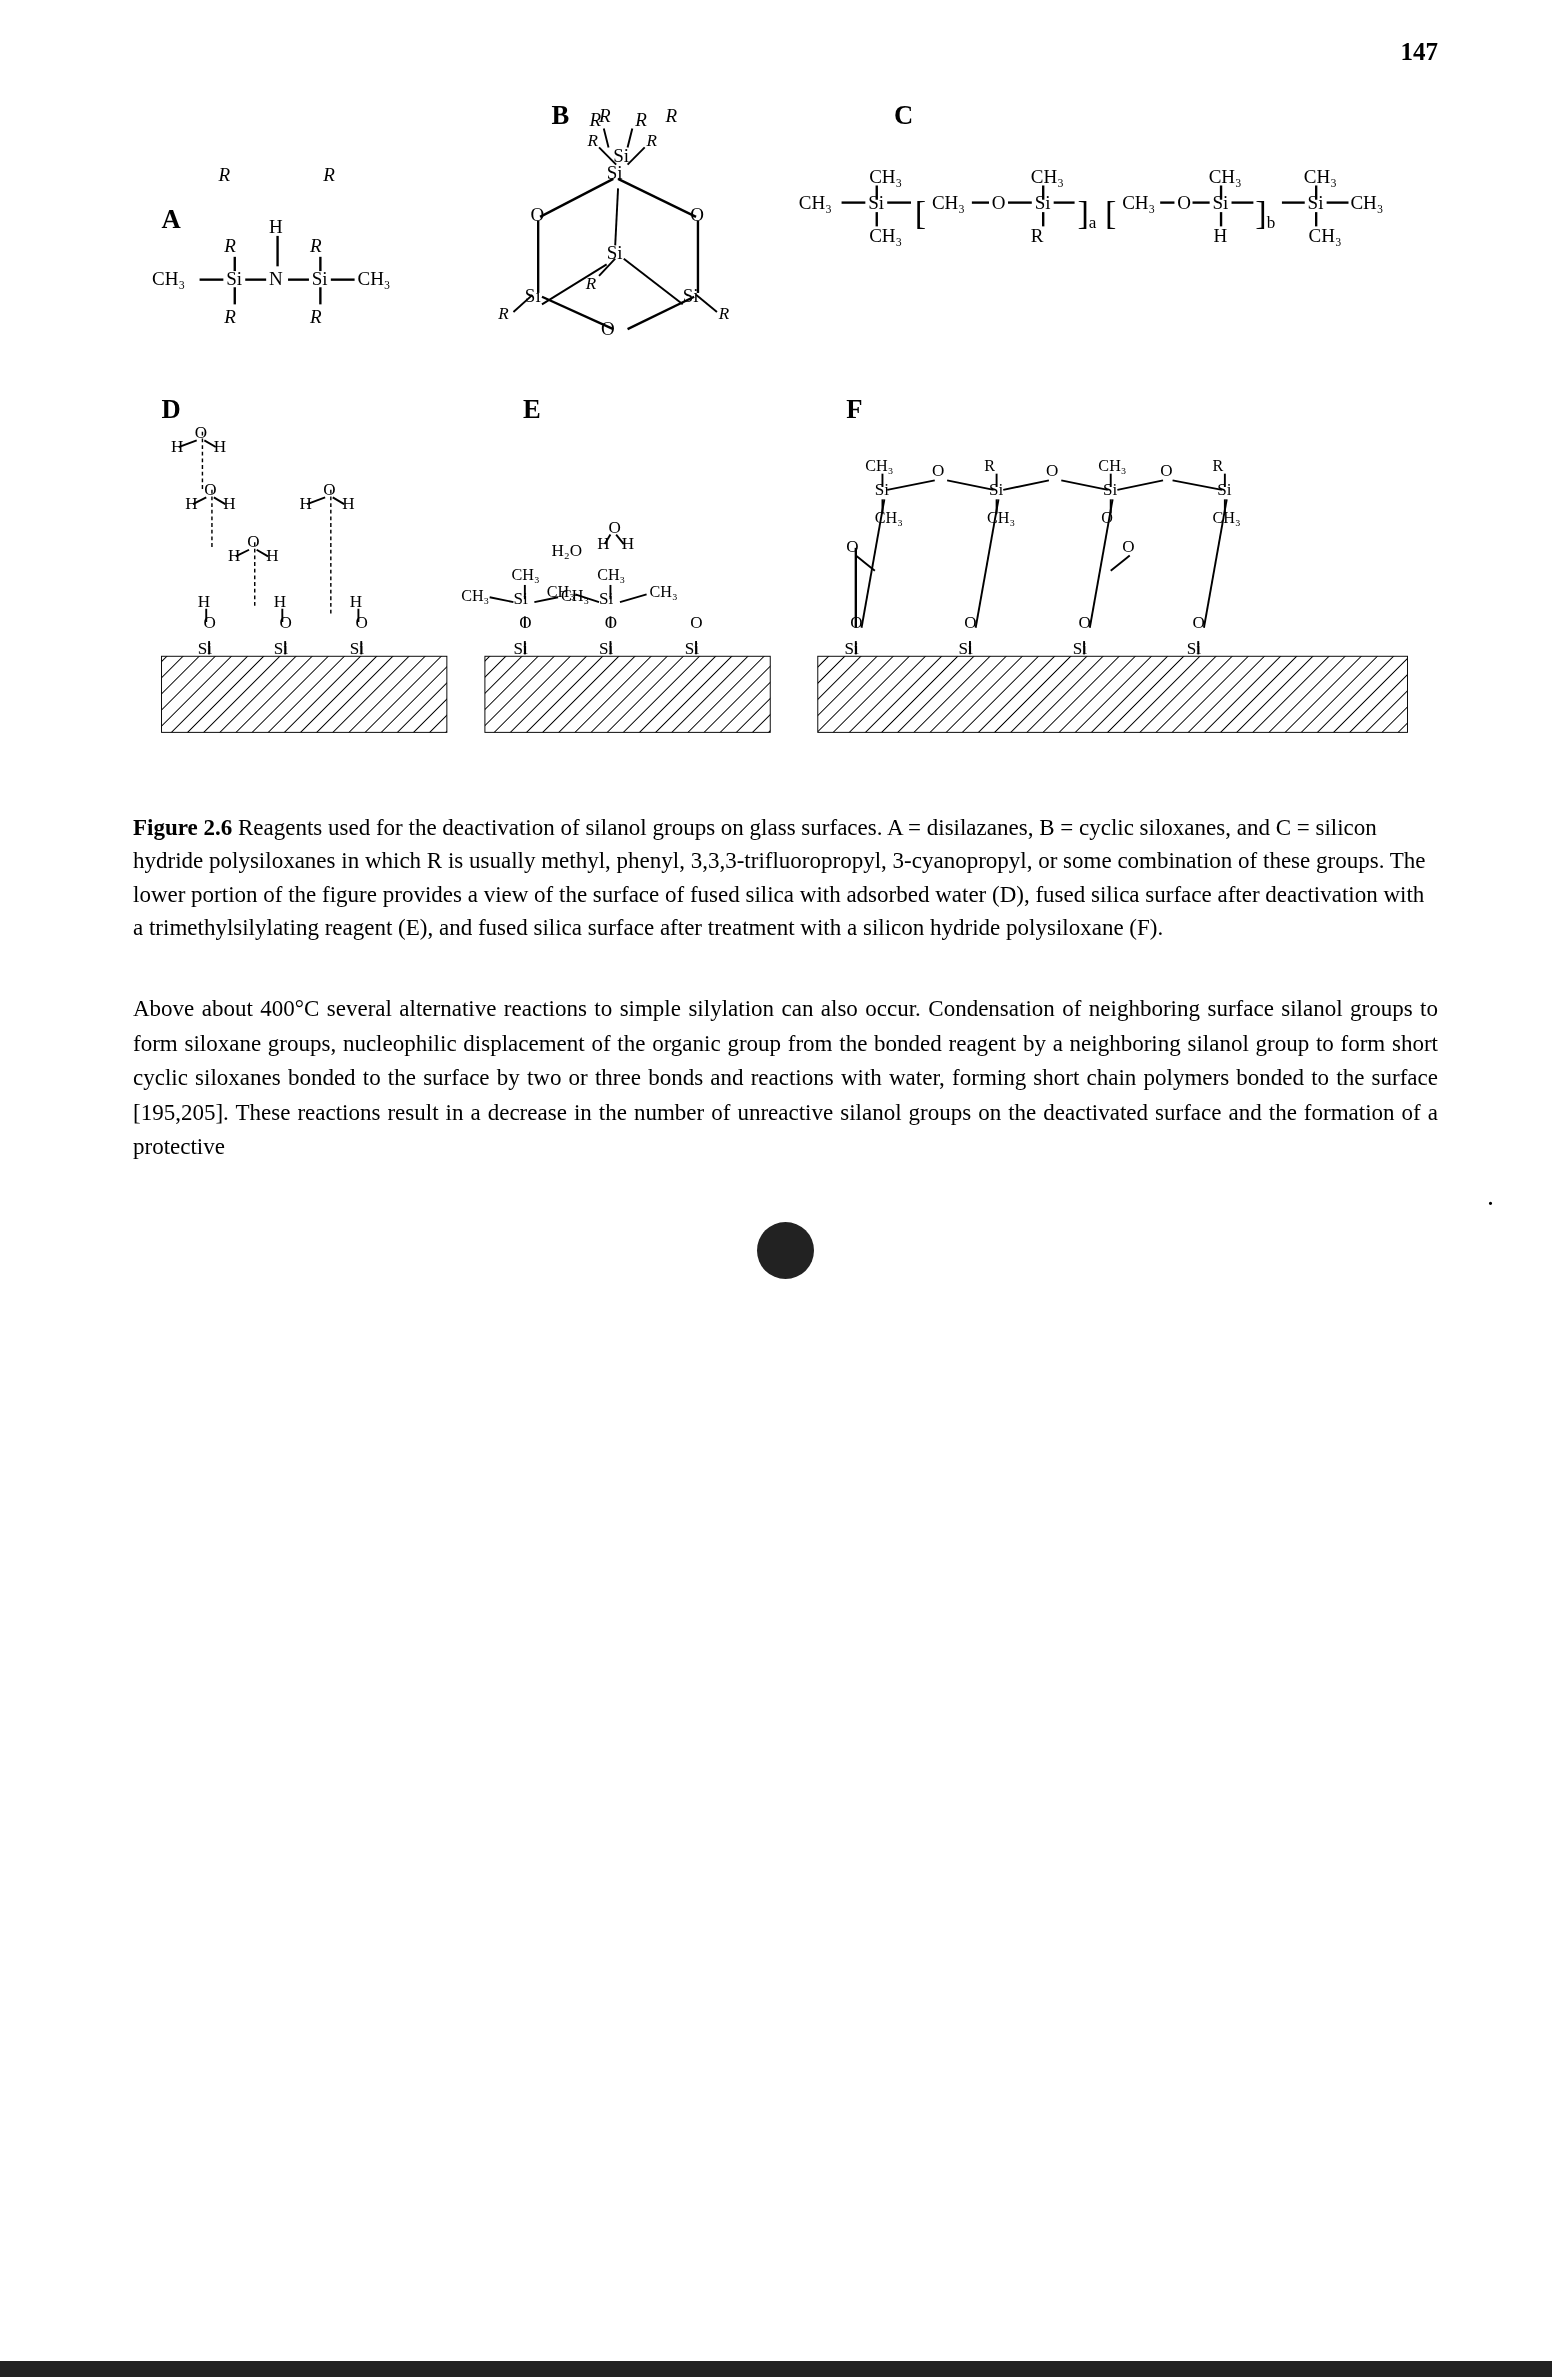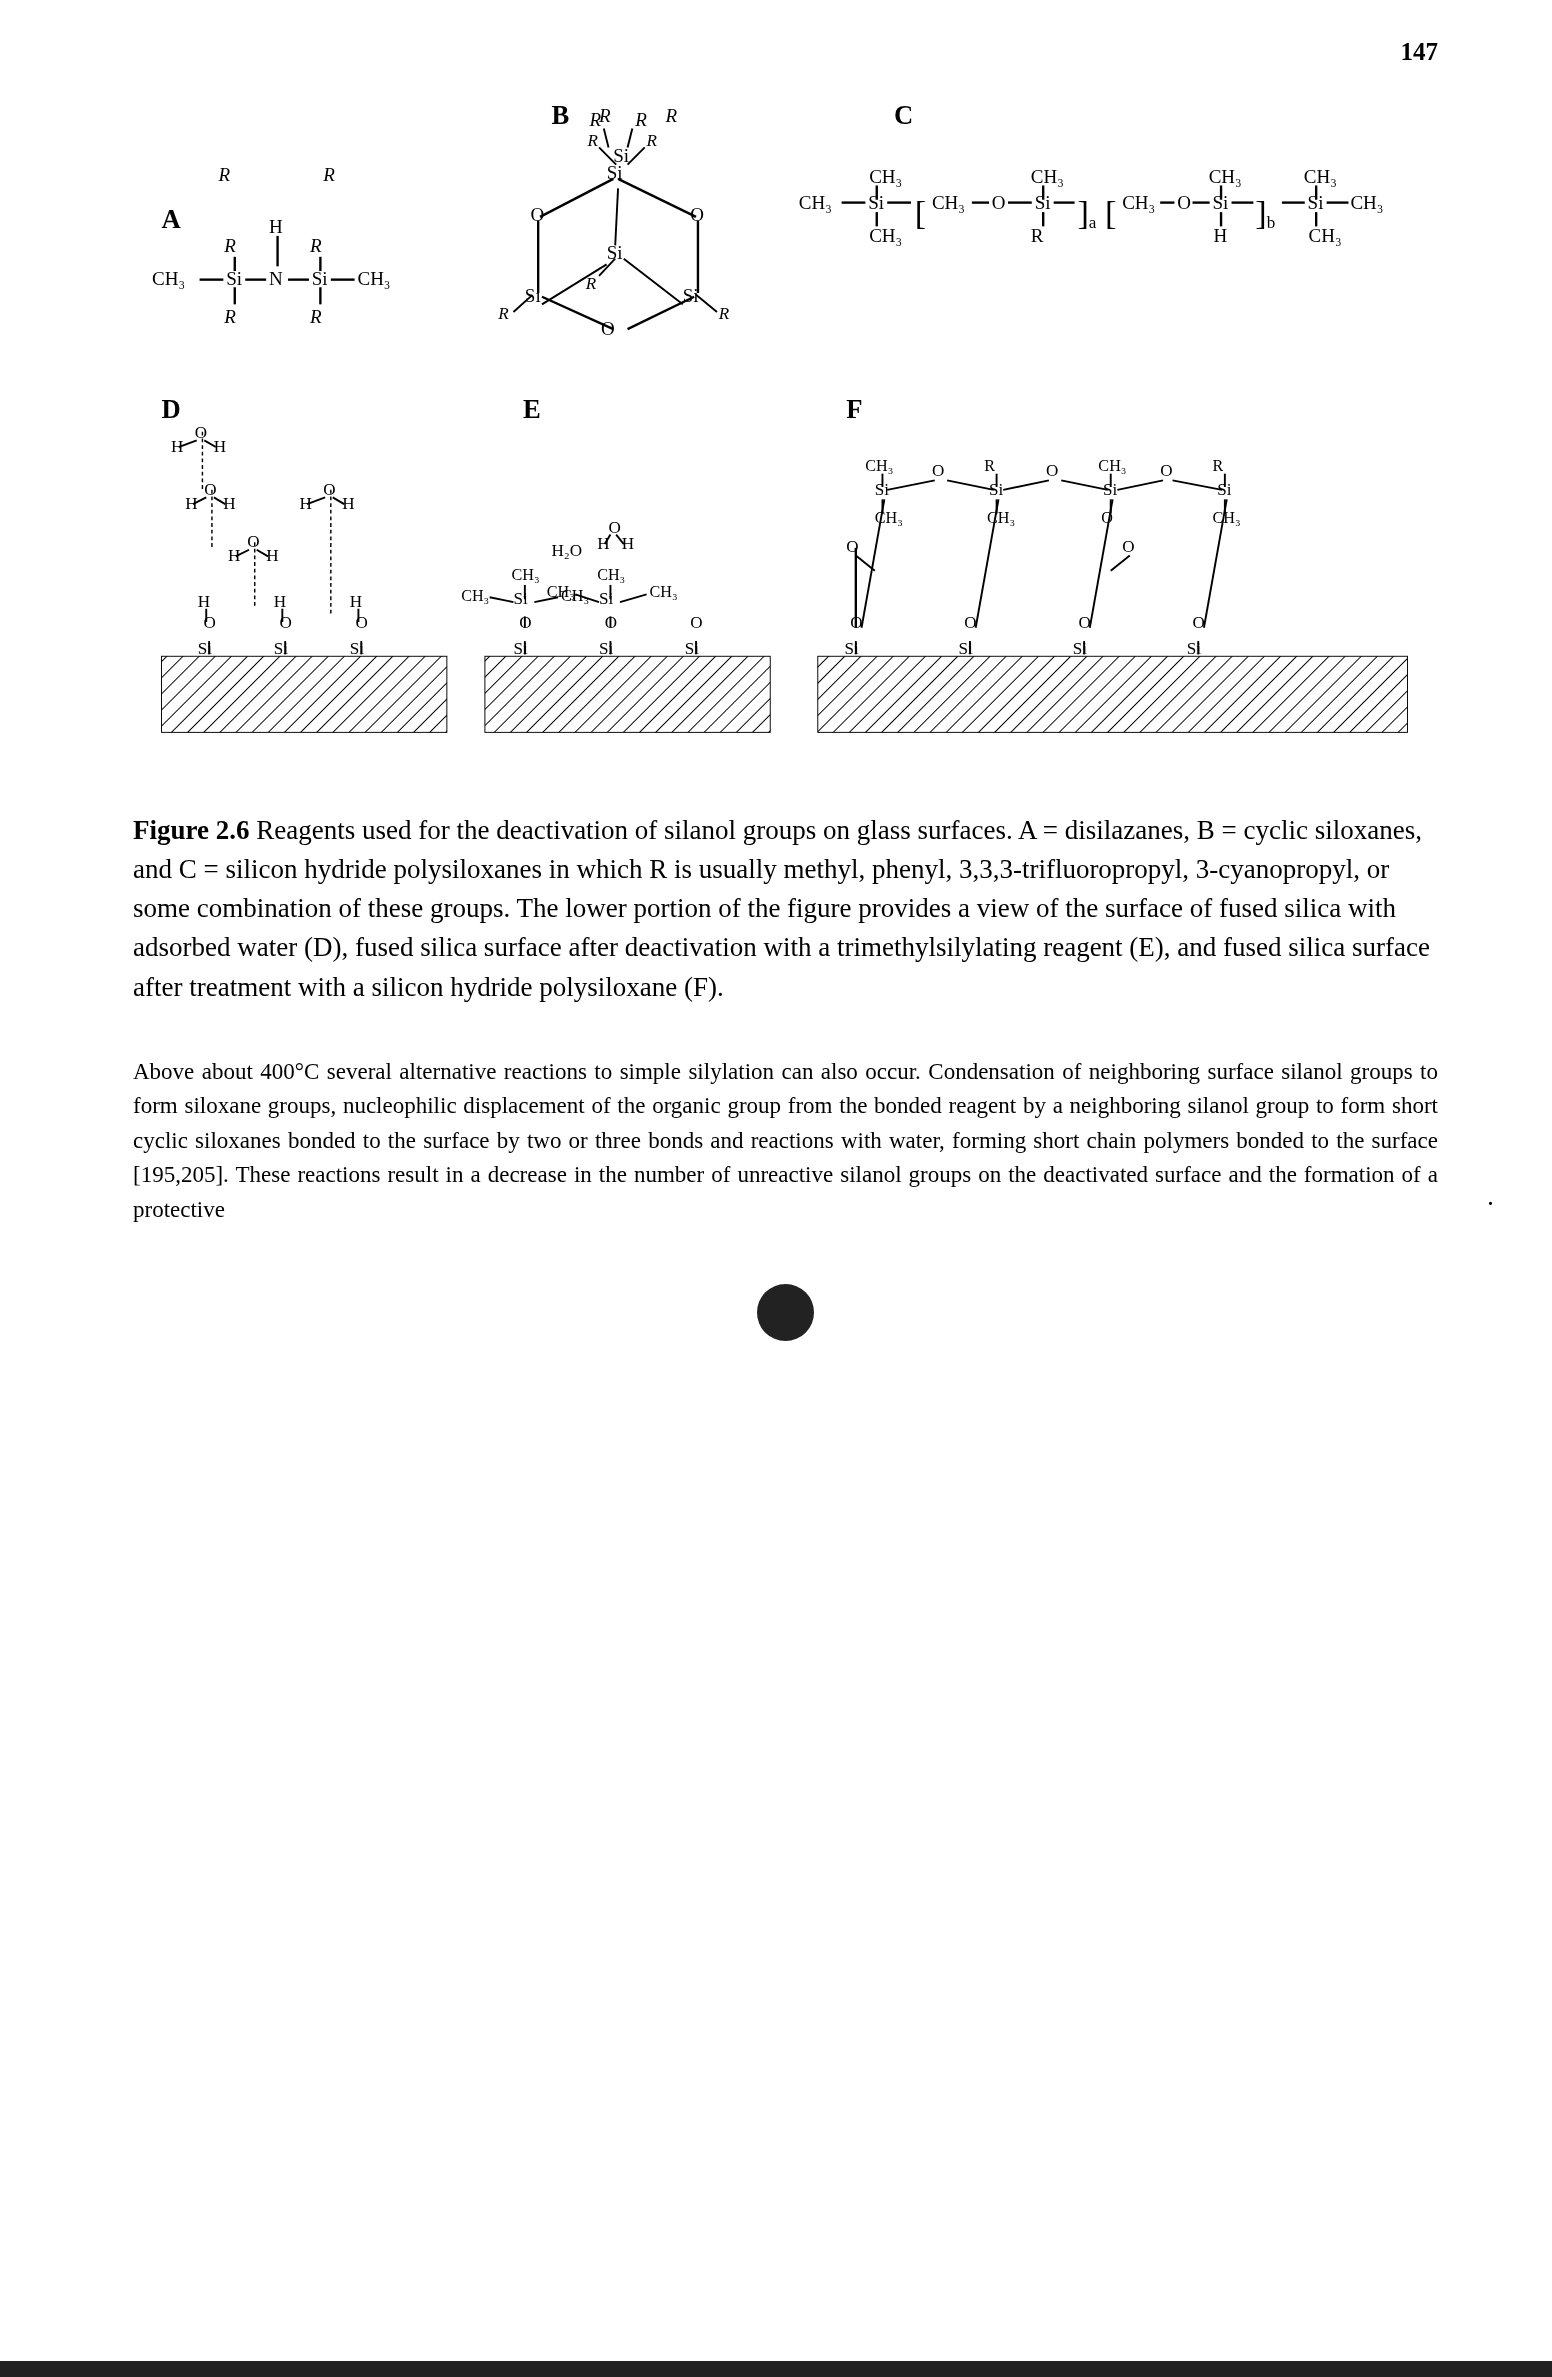--- a/index.html
+++ b/index.html
@@ -27,21 +27,21 @@
       font-family: 'Times New Roman', Times, serif;
       text-align: right;
     }
     
     .figures-svg-container {
       width: 100%;
       margin-bottom: 19px;
     }
     
     .figure-caption {
-      font-size: 27px;
+      font-size: 23px;
       line-height: 1.45;
       margin-bottom: 48px;
       font-family: 'Times New Roman', Times, serif;
       margin-top: 46px;
     }
     .figure-caption .bold {
       font-weight: bold;
     }
     
     .body-text {

